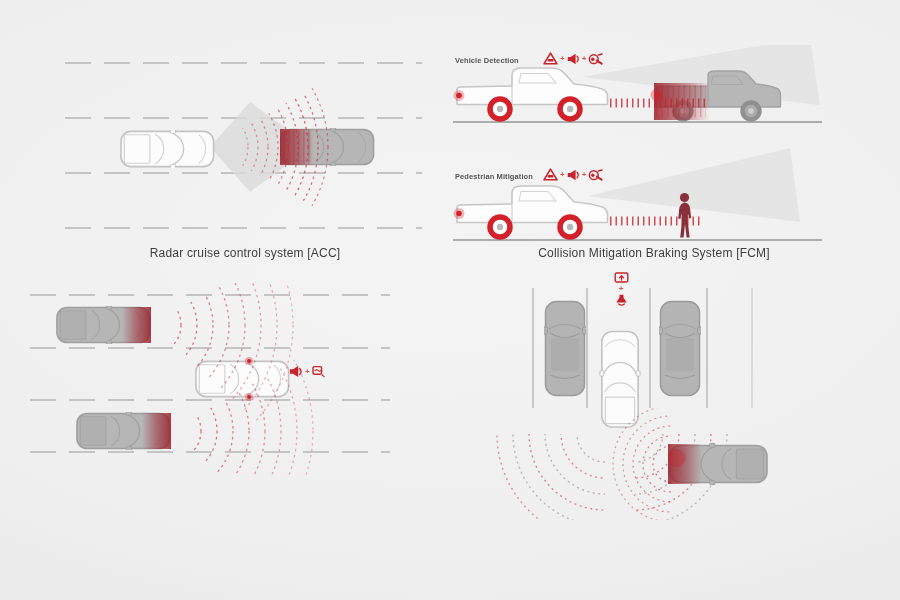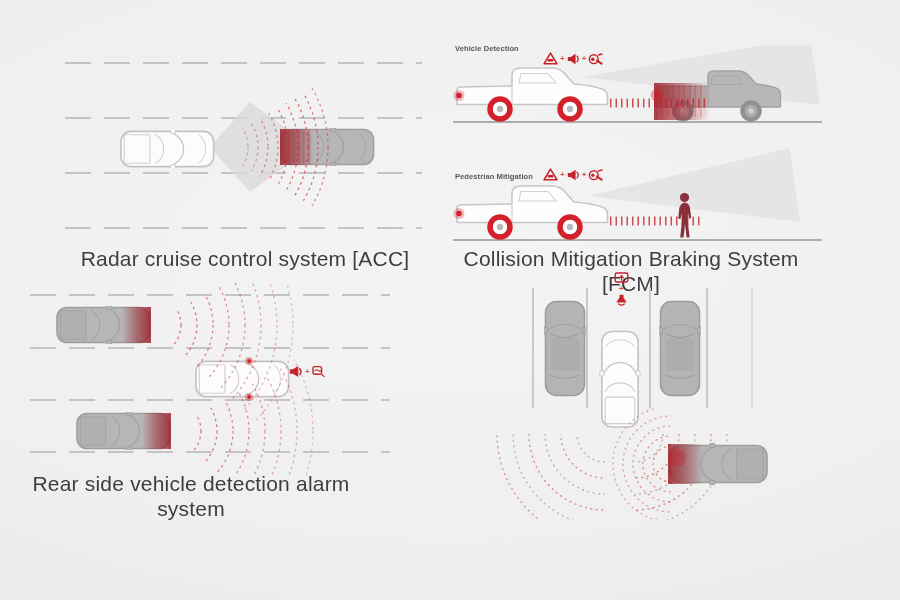--- a/index.html
+++ b/index.html
@@ -3,21 +3,21 @@
 <meta charset="utf-8">
 <style>
   html,body{margin:0;padding:0;background:#e8e8e8;}
   #stage{
     position:relative;width:900px;height:600px;overflow:hidden;
     background:radial-gradient(120% 90% at 50% 42%, #f4f4f4 0%, #efefef 55%, #e5e5e5 100%);
     font-family:"Liberation Sans", sans-serif;
   }
   .panel-svg{position:absolute;}
   .caption{
-    position:absolute;text-align:center;font-size:21px;color:#3e3e3e;
+    position:absolute;text-align:center;font-size:12px;color:#3e3e3e;
     letter-spacing:.2px;line-height:1.2;
   }
   .scene-label{
     position:absolute;font-size:7.5px;font-weight:bold;color:#565656;letter-spacing:.1px;
   }
   .icon-row{position:absolute;display:flex;align-items:center;gap:2px;}
   .icon-col{position:absolute;display:flex;flex-direction:column;align-items:center;gap:1px;}
   .plus{color:#d0564f;font-size:8px;font-weight:bold;line-height:1;}
   .icn{display:block;}
 </style>
@@ -138,21 +138,21 @@
     <line x1="160" y1="58" x2="256" y2="58" stroke="#c8232c" stroke-width="9" stroke-dasharray="1.5 4" opacity="0.8"></line>
     <circle cx="207" cy="50" r="6.5" fill="#c8232c" opacity="0.35"></circle>
     <circle cx="207" cy="50" r="3" fill="#c8232c" opacity="0.85"></circle>
 
     <polygon points="138,151 340,103 350,177" fill="#e0e0e0" opacity="0.7"></polygon>
     <line x1="3" y1="195" x2="372" y2="195" stroke="#969696" stroke-width="1.3"></line>
     <use href="#truckSideWhite" x="2" y="135.5" width="160" height="62"></use>
     <line x1="160" y1="176" x2="252" y2="176" stroke="#c8232c" stroke-width="9" stroke-dasharray="1.5 4" opacity="0.8"></line>
     <use href="#person" x="222" y="147" width="24" height="48"></use>
   </svg>
-  <div class="scene-label" style="left:455px;top:44px">Vehicle Detection</div>
+  <div class="scene-label" style="left:455px;top:56px">Vehicle Detection</div>
   <div class="icon-row" style="left:543px;top:52px">
     <svg class="icn" width="15" height="13" viewBox="0 0 15 13">
       <path d="M7.5,1.2 L14,11.8 H1 Z" fill="none" stroke="#c8232c" stroke-width="1.6" stroke-linejoin="round"></path>
       <rect x="4.6" y="7" width="5.8" height="2.6" rx="0.9" fill="#c8232c"></rect>
     </svg>
     <span class="plus">+</span>
     <svg class="icn" width="13" height="12" viewBox="0 0 13 12">
       <path d="M0.8,4 H3.6 L8.6,0.8 V11.2 L3.6,8 H0.8 Z" fill="#c8232c"></path>
       <path d="M10,3.2 Q12.4,6 10,8.8" fill="none" stroke="#c8232c" stroke-width="1.3" stroke-linecap="round"></path>
     </svg>
@@ -176,21 +176,21 @@
       <path d="M10,3.2 Q12.4,6 10,8.8" fill="none" stroke="#c8232c" stroke-width="1.3" stroke-linecap="round"></path>
     </svg>
     <span class="plus">+</span>
     <svg class="icn" width="15" height="12" viewBox="0 0 15 12">
       <circle cx="5.8" cy="6.2" r="4.4" fill="none" stroke="#c8232c" stroke-width="1.5"></circle>
       <circle cx="4.8" cy="6.2" r="1.7" fill="#c8232c"></circle>
       <path d="M8.8,7.6 L13.6,10.6" stroke="#c8232c" stroke-width="2" stroke-linecap="round"></path>
       <path d="M10.6,2 L14,1" stroke="#c8232c" stroke-width="1.4" stroke-linecap="round"></path>
     </svg>
   </div>
-  <div class="caption" style="left:440px;top:246px;width:382px">Collision Mitigation Braking System [FCM]</div>
+  <div class="caption" style="left:463px;top:246px;width:382px">Collision Mitigation Braking System [FCM]</div>
 
   <svg class="panel-svg" style="left:25px;top:283px" width="380" height="192" viewBox="0 0 380 192">
     <g stroke="#b5b5b5" stroke-width="1.6" stroke-dasharray="26 13">
       <line x1="5" y1="12" x2="365" y2="12"></line>
       <line x1="5" y1="65" x2="365" y2="65"></line>
       <line x1="5" y1="117" x2="365" y2="117"></line>
       <line x1="5" y1="169" x2="365" y2="169"></line>
     </g>
     <use href="#truckTopGray" x="31" y="23" width="95" height="38"></use>
     <rect x="97" y="24" width="29" height="36" fill="url(#redFadeL)"></rect>
@@ -234,21 +234,20 @@
       <path d="M10,3.2 Q12.4,6 10,8.8" fill="none" stroke="#c8232c" stroke-width="1.3" stroke-linecap="round"></path>
     </svg>
     <span class="plus">+</span>
     <svg class="icn" width="13" height="13" viewBox="0 0 13 13">
       <rect x="1" y="1.6" width="8.6" height="7.6" rx="1.6" fill="none" stroke="#c8232c" stroke-width="1.4"></rect>
       <path d="M3,5.6 q1.7,-1.7 3.4,0 q1,1 2.1,0.1" fill="none" stroke="#c8232c" stroke-width="1.1" stroke-linecap="round"></path>
       <circle cx="10.6" cy="10.2" r="0.95" fill="#c8232c"></circle>
       <circle cx="12" cy="11.6" r="0.75" fill="#c8232c"></circle>
     </svg>
   </div>
-  <div class="caption" style="left:6px;top:471px;width:370px">Rear side vehicle detection alarm system</div>
 
   <svg class="panel-svg" style="left:495px;top:262px" width="400" height="258" viewBox="0 0 400 258">
     <g stroke="#c9c9c9" stroke-width="2">
       <line x1="38" y1="26" x2="38" y2="146"></line>
       <line x1="92" y1="26" x2="92" y2="146"></line>
       <line x1="155" y1="26" x2="155" y2="146"></line>
       <line x1="212" y1="26" x2="212" y2="146"></line>
       <line x1="257" y1="26" x2="257" y2="146" opacity="0.55"></line>
     </g>
     <use href="#suvTop" x="49" y="38" width="42" height="97"></use>

